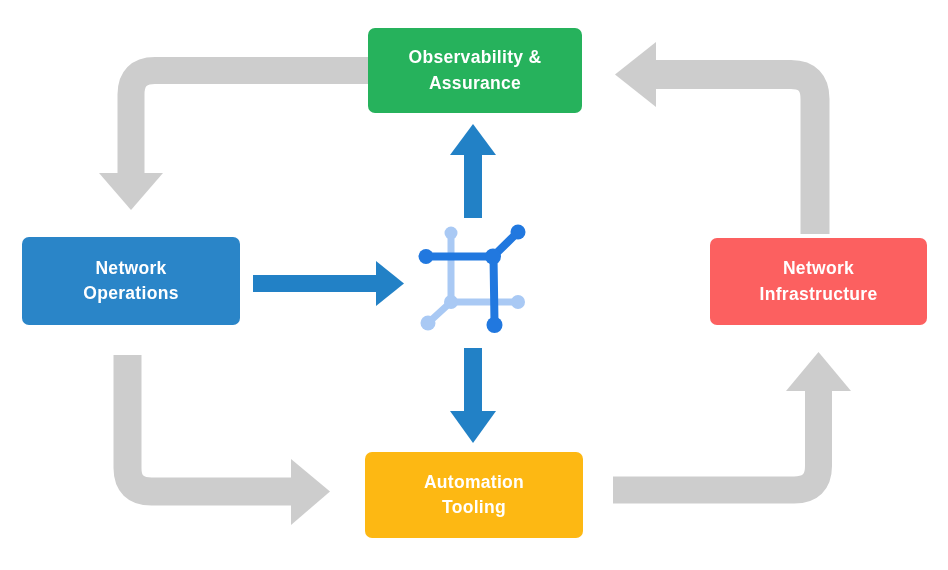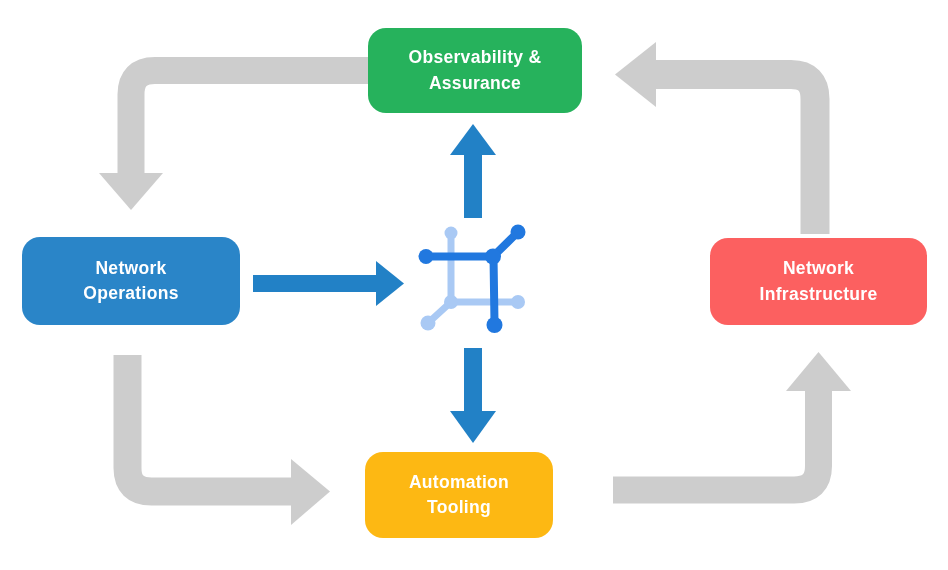--- a/index.html
+++ b/index.html
@@ -12,38 +12,38 @@
     overflow: hidden;
   }
   .arrow-layer {
     position: absolute;
     inset: 0;
     width: 948px;
     height: 570px;
   }
   .node {
     position: absolute;
-    border-radius: 18px;
+    border-radius: 7px;
     display: flex;
     align-items: center;
     justify-content: center;
   }
   .node-label {
     color: var(--node-text, #fff);
     font-size: 17.5px;
     font-weight: 600;
     line-height: 1.45;
     letter-spacing: 0.3px;
     text-align: center;
     white-space: pre-line;
   }
   #node-observability  { left: 368px; top: 28px;  width: 214px; height: 85px; background: var(--node-green); }
   #node-operations     { left: 22px;  top: 237px; width: 218px; height: 88px; background: var(--node-blue); }
   #node-infrastructure { left: 710px; top: 238px; width: 217px; height: 87px; background: var(--node-red); }
-  #node-automation     { left: 365px; top: 452px; width: 188px; height: 86px; background: var(--node-yellow); }
+  #node-automation     { left: 365px; top: 452px; width: 218px; height: 86px; background: var(--node-yellow); }
 </style>
 </head>
 <body>
 
 <div class="canvas">
 
   <svg class="arrow-layer" viewBox="0 0 948 570" xmlns="http://www.w3.org/2000/svg" aria-hidden="true">
 
     <g>
       <path d="M 369 70.5 L 155 70.5 Q 131 70.5 131 94.5 L 131 176" fill="none" stroke="var(--arrow-gray)" stroke-width="27"></path>

